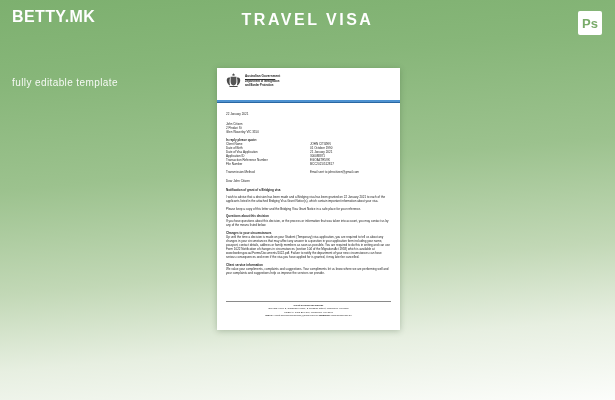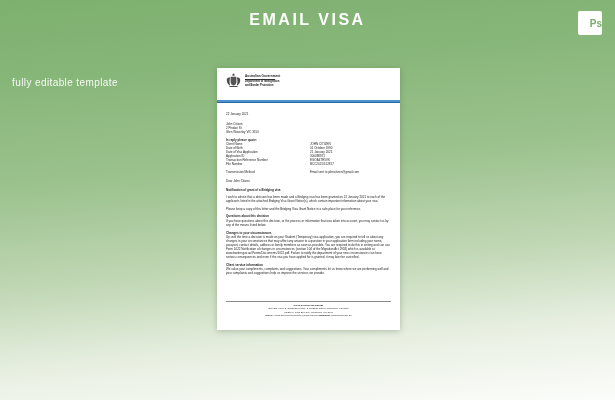--- a/index.html
+++ b/index.html
@@ -36,22 +36,22 @@
   .page-title {
     position: absolute; left: 0; right: 0; top: 11px;
     text-align: center;
     color: #ffffff; font-size: 16px; font-weight: 600;
     letter-spacing: 2.5px;
   }
   .ps-badge {
     position: absolute; right: 13px; top: 11px;
     width: 24px; height: 24px;
     background: #ffffff; border-radius: 2px;
-    display: flex; align-items: center; justify-content: flex-end;
-    color: #79ab6a; font-size: 10px; font-weight: bold;
+    display: flex; align-items: center; justify-content: center;
+    color: #79ab6a; font-size: 13px; font-weight: bold;
   }
 
   
   .doc-page {
     position: absolute; left: 217px; top: 68px;
     width: 183px; height: 262px;
     background: #ffffff;
     box-shadow: 0 1px 6px rgba(40,70,35,0.28);
     color: #222;
   }
@@ -103,22 +103,23 @@
     font-size: 2.4px; line-height: 1.4; color: #222;
   }
   .doc-footer .office-name { font-weight: bold; }
   .doc-footer b { font-weight: bold; }
 </style>
 </head>
 <body>
 
 <div class="canvas">
 
+  <div class="brand">BETTY.MK</div>
   <div class="tagline">fully editable template</div>
-  <div class="page-title">EMAIL VISA</div>
+  <div class="page-title">TRAVEL VISA</div>
   <div class="ps-badge">
     <span>Ps</span>
   </div>
 
   <div class="doc-page">
 
     <div class="doc-header">
       <svg class="crest" viewBox="0 0 40 36" xmlns="http://www.w3.org/2000/svg">
         <polygon points="20,0 21.2,3 24,3 21.8,4.8 22.6,8 20,6.2 17.4,8 18.2,4.8 16,3 18.8,3" fill="#4d4d4d"></polygon>
         <path d="M13 9 h14 v12 q0 7 -7 9 q-7 -2 -7 -9 z" fill="#555"></path>

